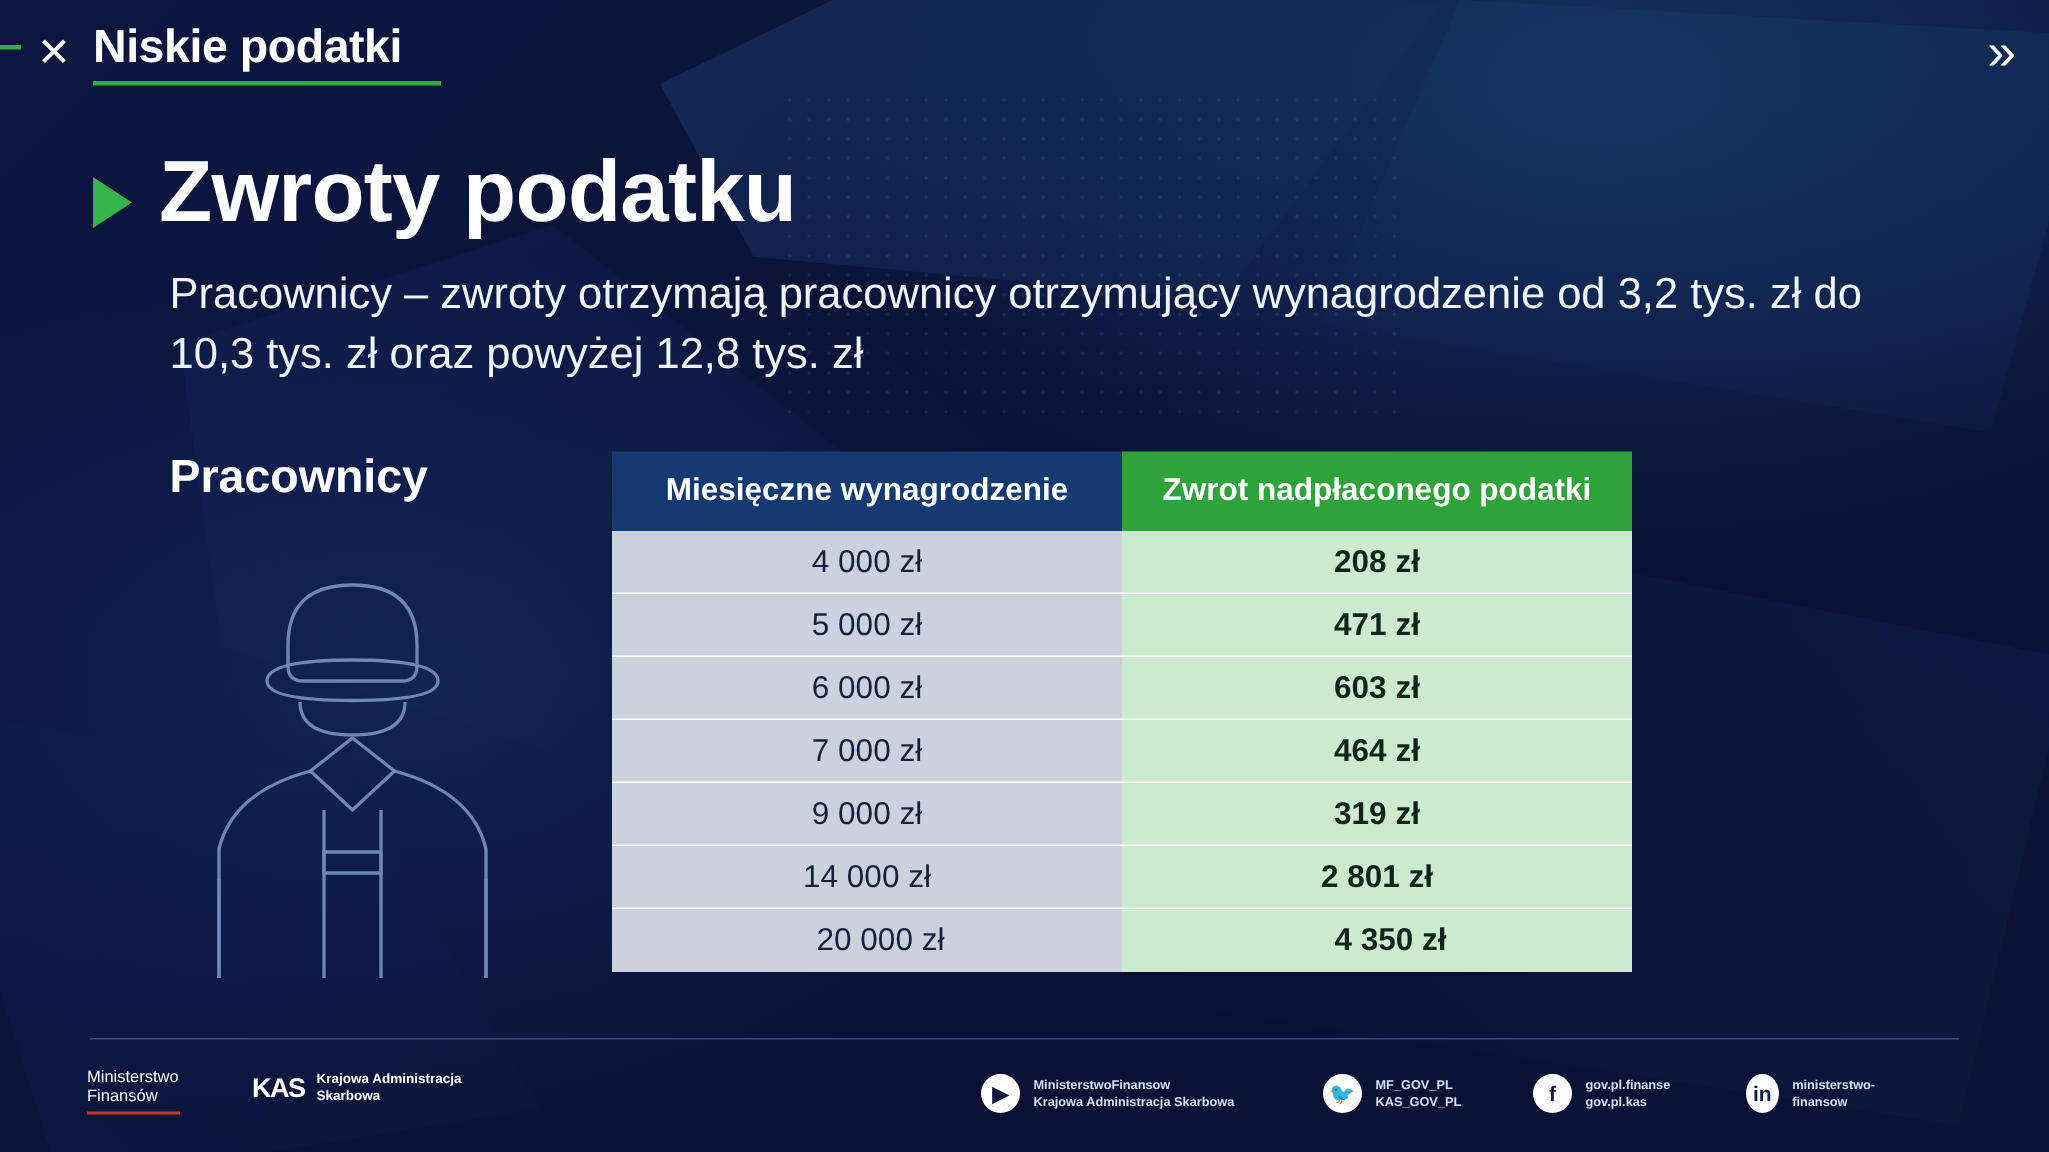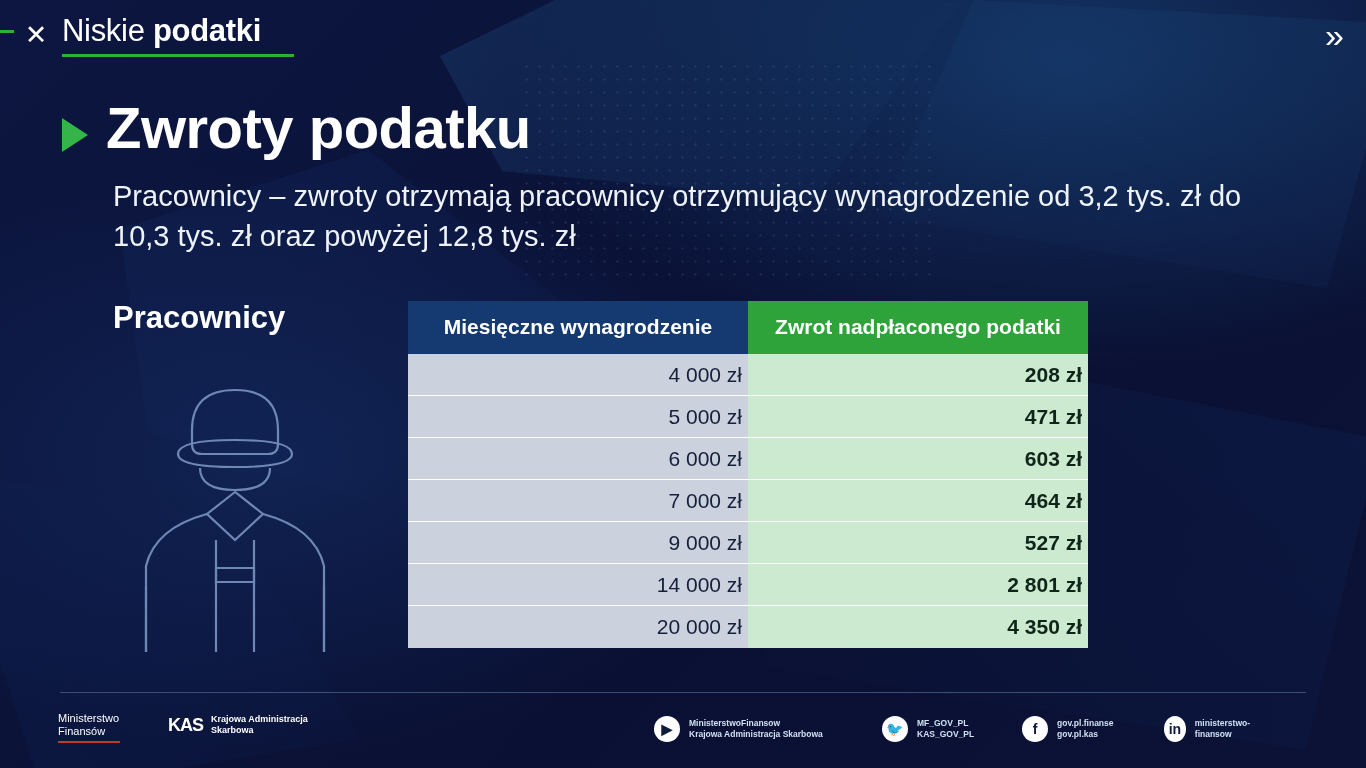--- a/index.html
+++ b/index.html
@@ -48,21 +48,21 @@
     width: 28px; height: 28px; color: #ffffff;
     font-size: 27px; line-height: 26px; text-align: center;
     font-family: "Liberation Sans", sans-serif; cursor: pointer;
   }
   .dash-left {
     position: absolute; left: -4px; top: 30px; width: 18px; height: 3px;
     background: #2fae3e;
   }
   .brand { position: absolute; left: 62px; top: 13px; }
   .brand-text { font-size: 31px; color: #ffffff; letter-spacing: -.3px; }
-  .brand-text b { font-weight: 400; margin-top: 40px; }
+  .brand-text b { font-weight: 700; margin-top: 40px; }
   .brand-text span.light { font-weight: 700; color: #ffffff; }
   .brand-rule { margin-top: 5px; width: 232px; height: 3px; background: #2fae3e; }
   .chev {
     position: absolute; right: 22px; top: 18px; color: #ffffff;
     font-size: 34px; line-height: 34px; cursor: pointer;
   }
 
   
   .title-row { position: absolute; left: 62px; top: 98px; display: flex; align-items: flex-start; }
   .play-tri {
@@ -89,21 +89,21 @@
   
   .table-wrap { position: absolute; left: 408px; top: 301px; width: 680px; }
   table { border-collapse: collapse; width: 680px; }
   thead th {
     color: #ffffff; font-size: 21px; font-weight: 700; line-height: 1.28;
     padding: 13px 6px; vertical-align: middle; text-align: center;
   }
   th.col-left  { width: 340px; background: #153a71; }
   th.col-right { width: 340px; background: #2ea339; }
   tbody td {
-    font-size: 21px; text-align: right; padding: 8px 6px; height: 42px;
+    font-size: 21px; text-align: center; padding: 8px 6px; height: 42px;
     border-bottom: 1px solid #ffffff;
   }
   tbody td.left  { background: #ccd2dd; color: #15203c; font-weight: 400; }
   tbody td.right { background: #ccead0; color: #10251a; font-weight: 700; }
   tbody tr:last-child td { border-bottom: none; padding-left: 24px; }
 
   
   .foot-rule { position: absolute; left: 60px; top: 692px; width: 1246px; height: 1px; background: #3a4f77; }
   .footer { position: absolute; left: 0; top: 702px; width: 1272px; height: 66px; }
   .mf-logo { position: absolute; left: 58px; top: 10px; color: #ffffff; }
@@ -190,21 +190,21 @@
         <tr>
           <td class="left">6 000 zł</td>
           <td class="right">603 zł</td>
         </tr>
         <tr>
           <td class="left">7 000 zł</td>
           <td class="right">464 zł</td>
         </tr>
         <tr>
           <td class="left">9 000 zł</td>
-          <td class="right">527 zł</td>
+          <td class="right">319 zł</td>
         </tr>
         <tr>
           <td class="left">14 000 zł</td>
           <td class="right">2 801 zł</td>
         </tr>
         <tr>
           <td class="left">20 000 zł</td>
           <td class="right">4 350 zł</td>
         </tr>
       </tbody>

